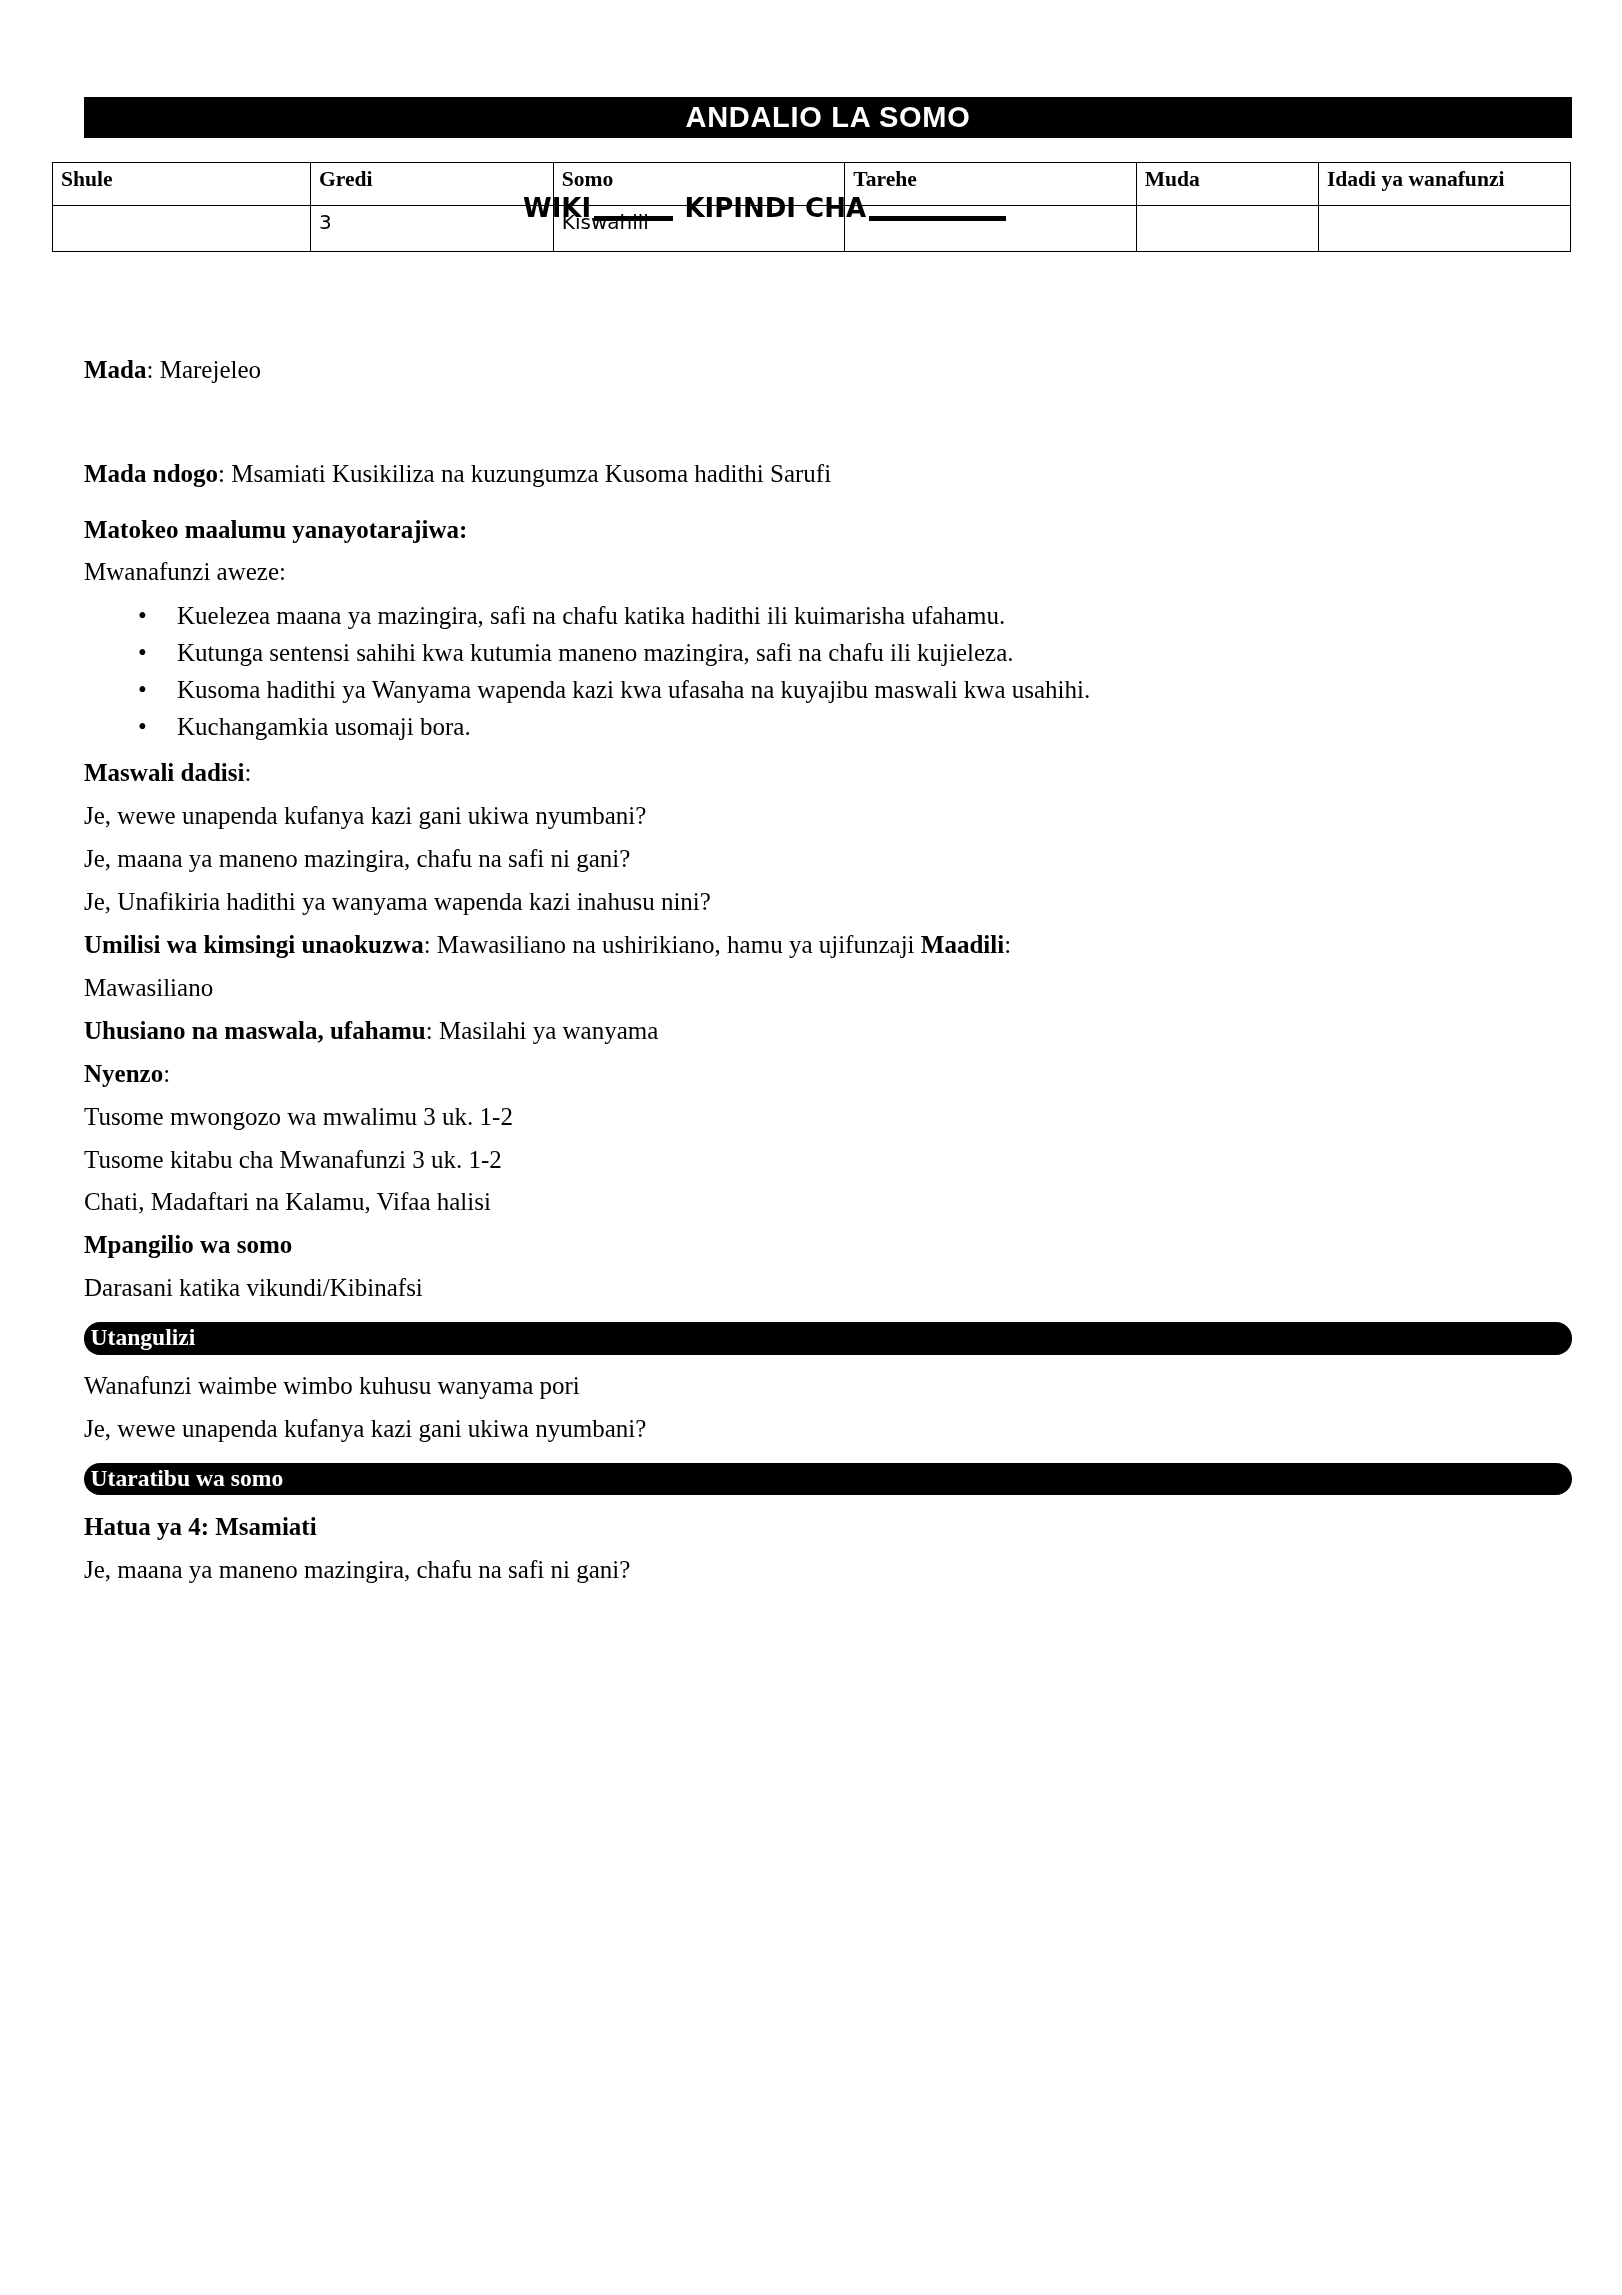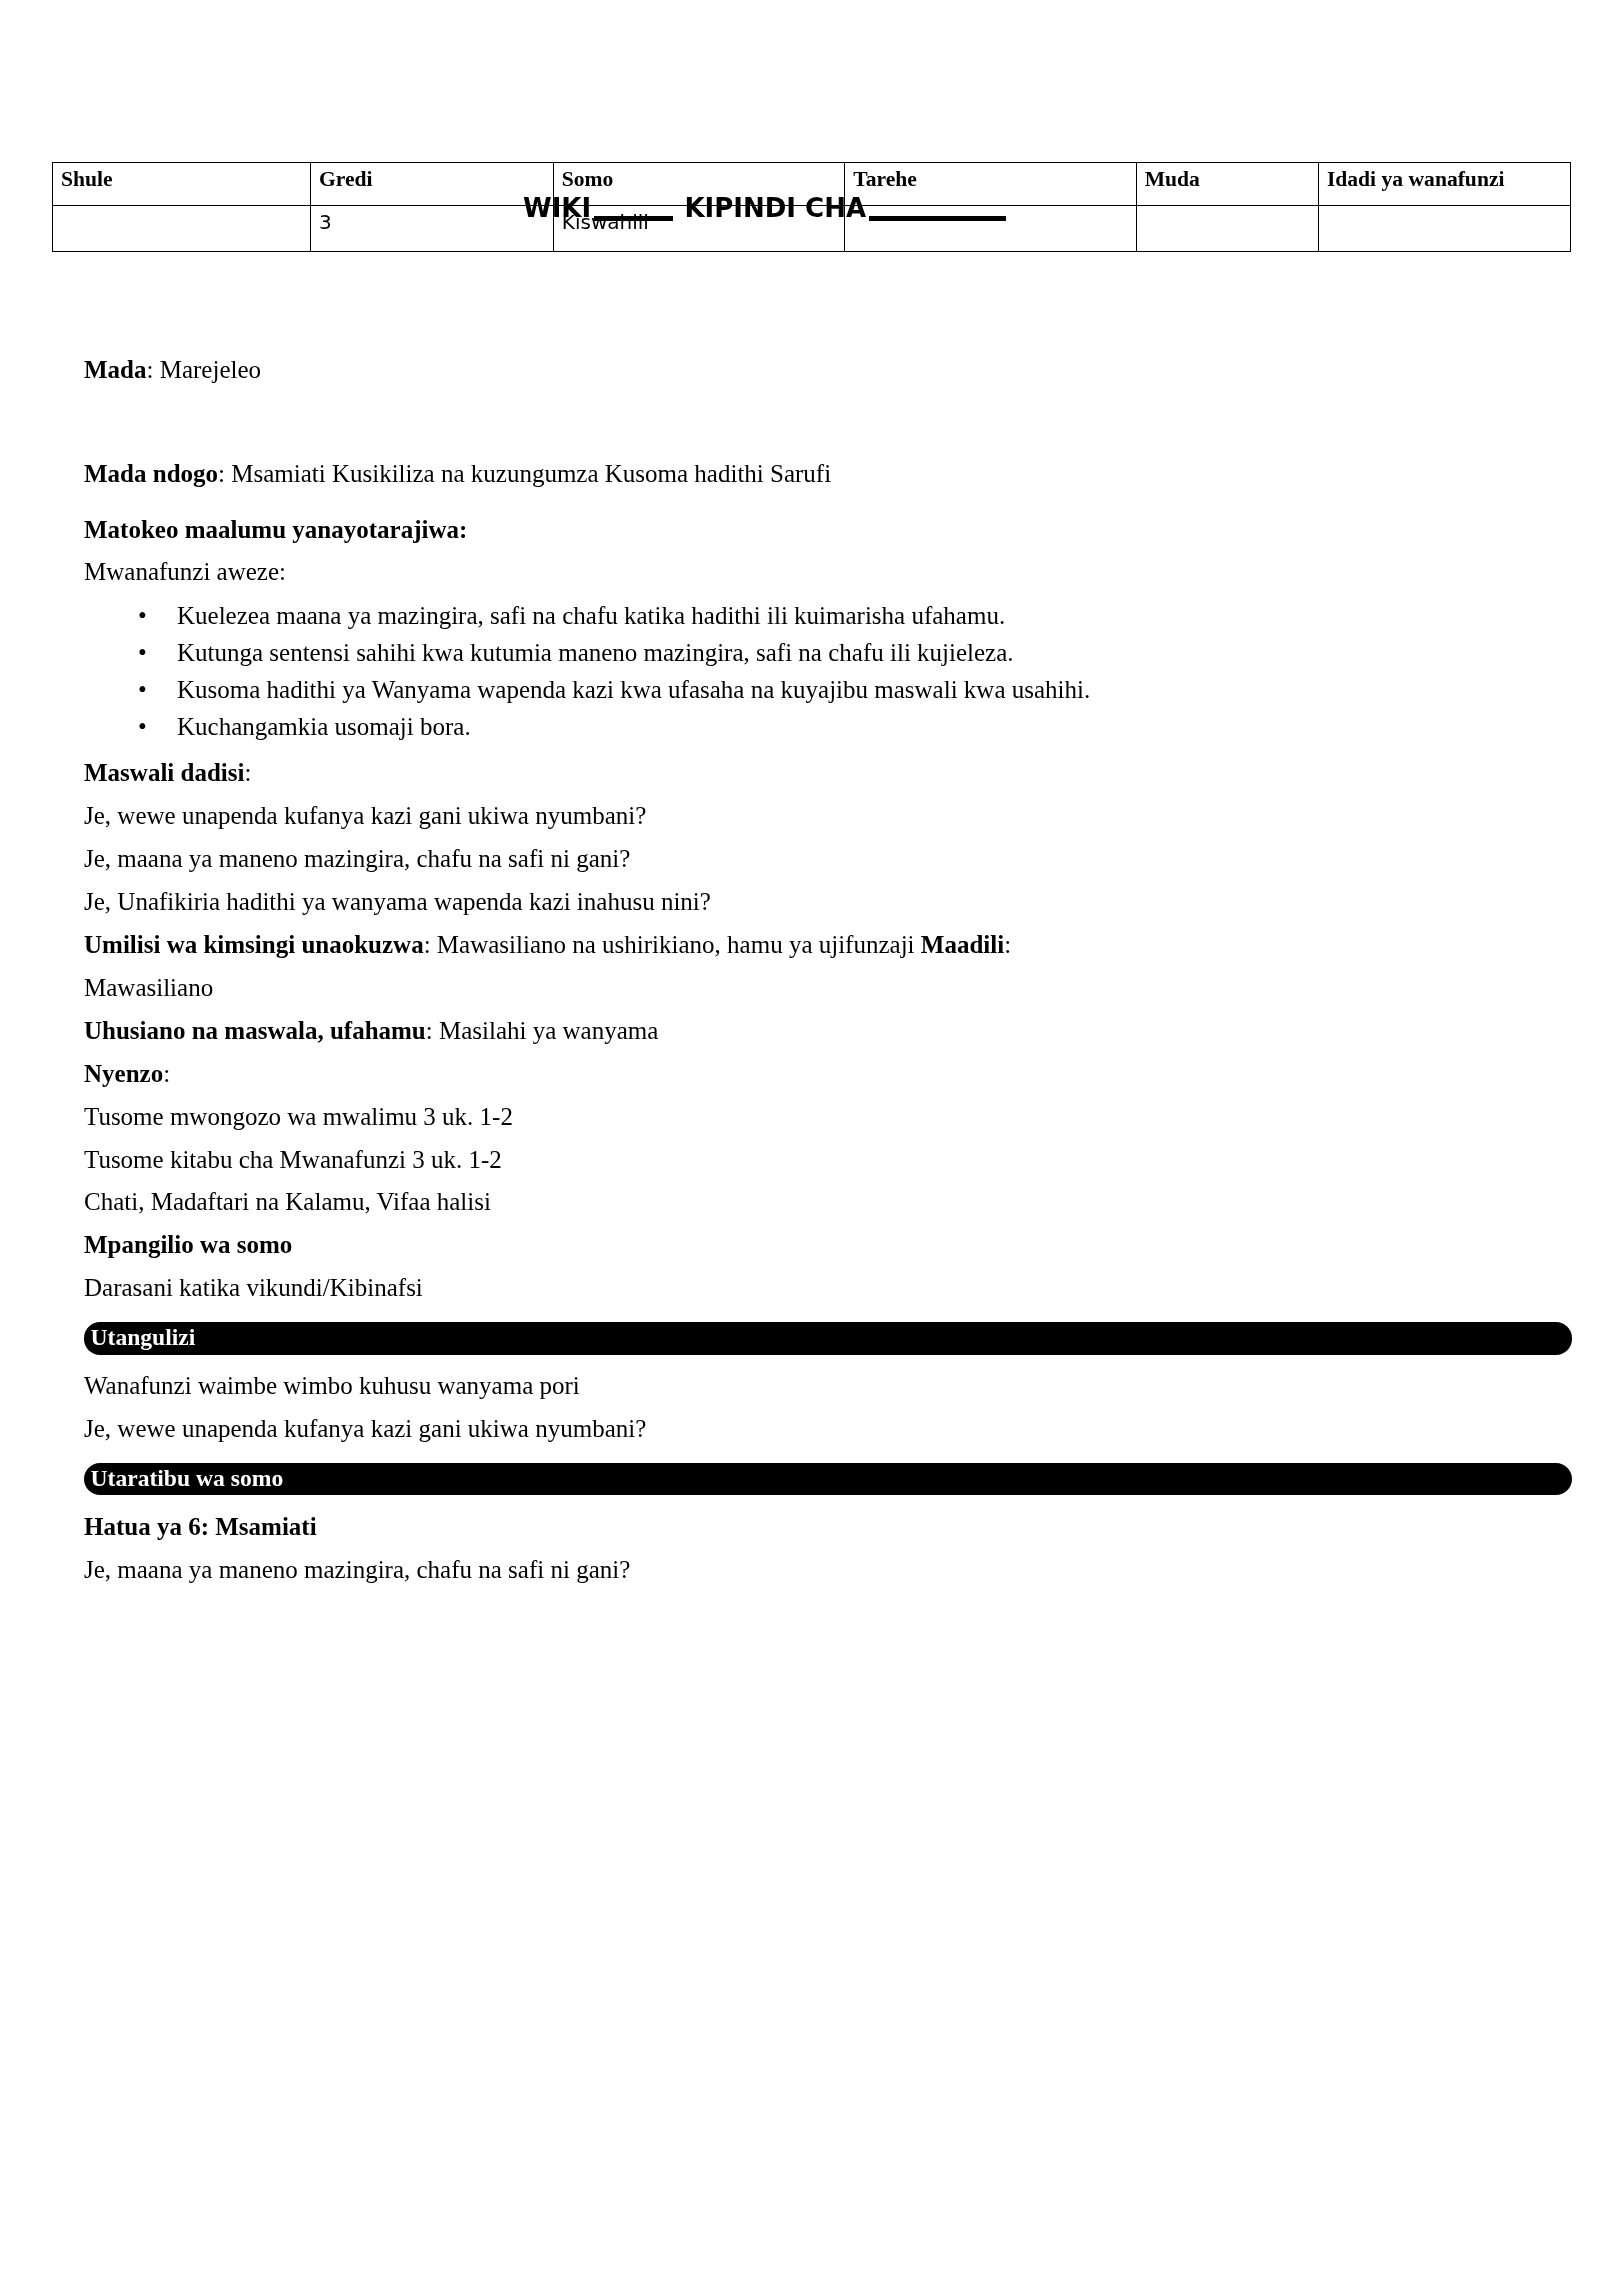--- a/index.html
+++ b/index.html
@@ -146,20 +146,23 @@
     width: 1488px;
     box-sizing: border-box;
     border-radius: 16px;
   }
 </style>
 </head>
 <body>
 
 <div class="page">
 
+  <div class="title-bar">
+    <span>ANDALIO LA SOMO</span>
+  </div>
 
   <div class="info-table-wrap">
     <table class="info-table">
       <colgroup>
         <col class="col-shule">
           <col class="col-gredi">
           <col class="col-somo">
         <col class="col-tarehe">
           <col class="col-muda">
           <col class="col-idadi">
@@ -248,20 +251,20 @@
     <p class="para tight">Darasani katika vikundi/Kibinafsi</p>
 
     <div class="section-bar">Utangulizi</div>
 
     <p class="para tight">Wanafunzi waimbe wimbo kuhusu wanyama pori</p>
     <p class="para tight">Je, wewe unapenda kufanya kazi gani ukiwa nyumbani?</p>
 
     <div class="section-bar">Utaratibu wa somo</div>
 
     <p class="para tight">
-      <b>Hatua ya 6</b><b>: </b><b>Msamiati</b>
+      <b>Hatua ya 4</b><b>: </b><b>Msamiati</b>
     </p>
 
     <p class="para tight">Je, maana ya maneno mazingira, chafu na safi ni gani?</p>
 
   </div>
 </div>
 
 
 </body></html>

